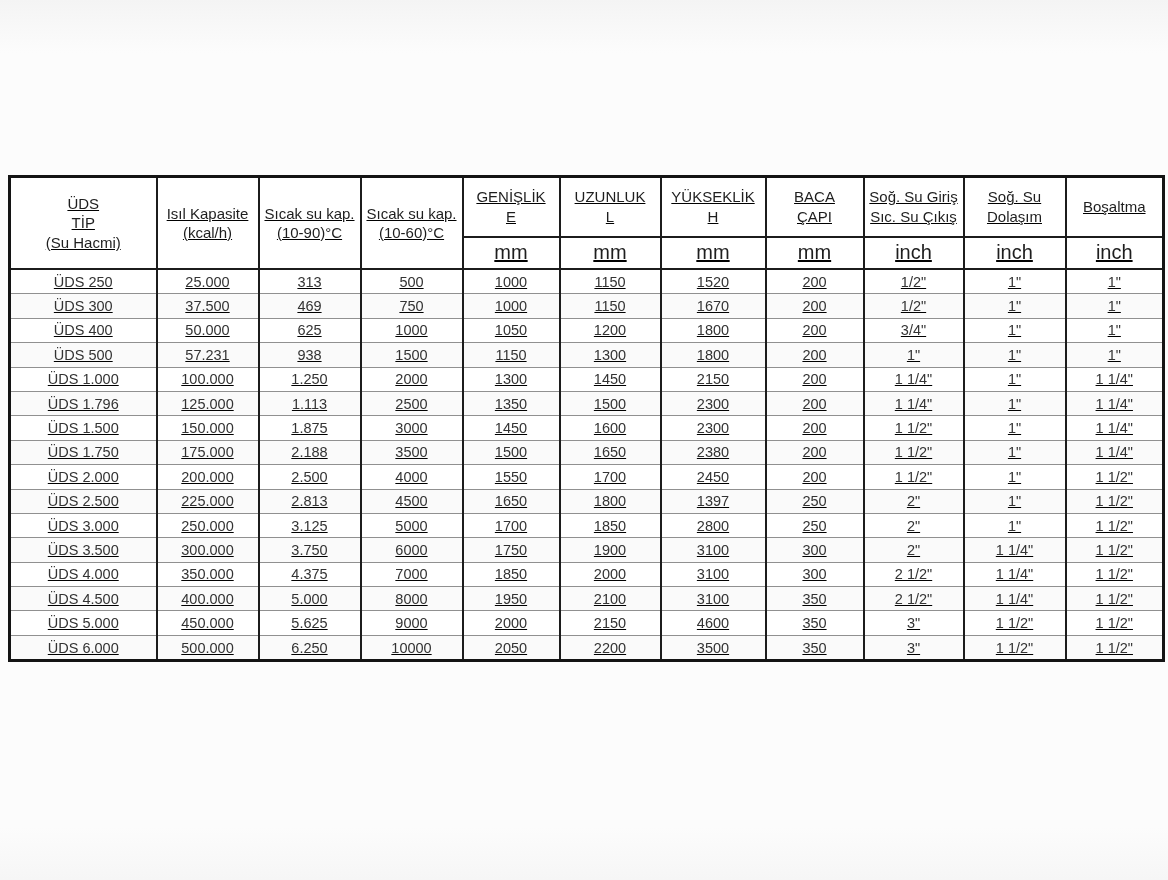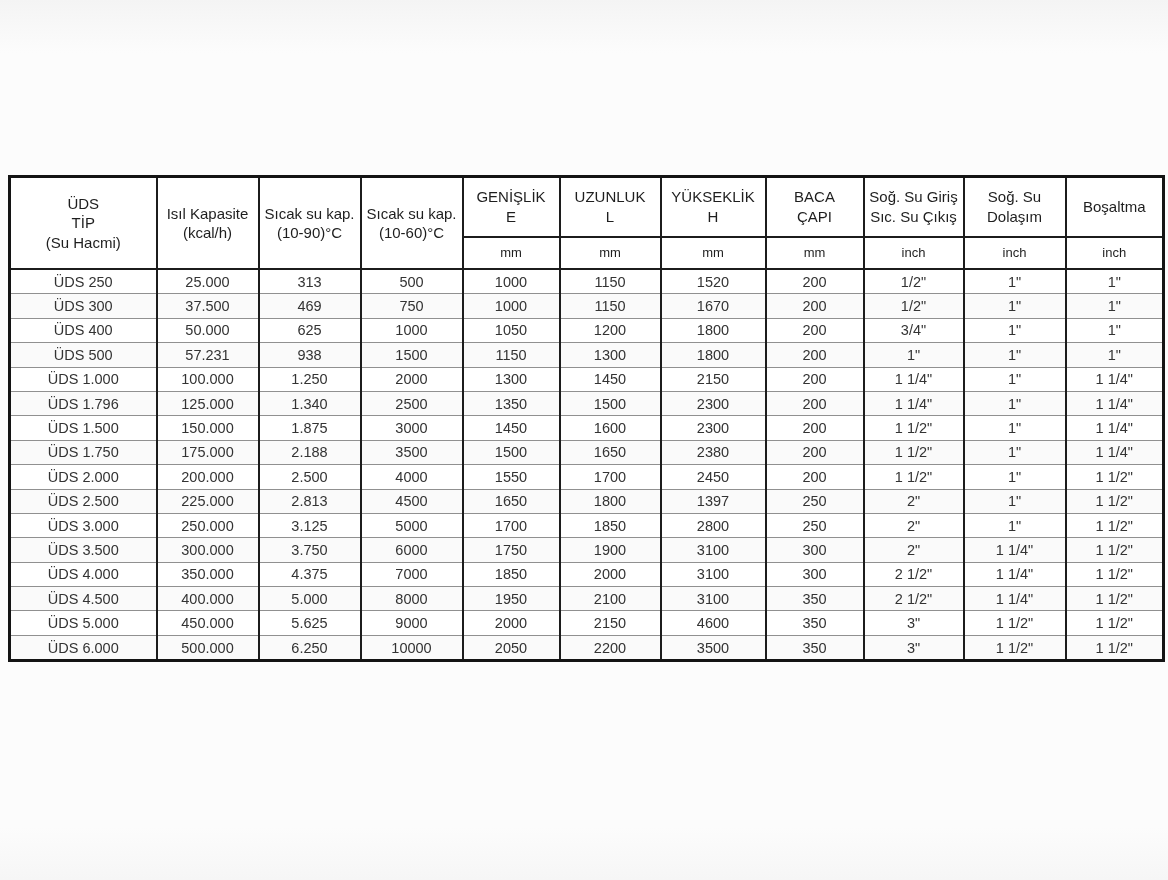--- a/index.html
+++ b/index.html
@@ -15,20 +15,21 @@
     position: relative;
     width: 1168px;
     height: 880px;
     background: linear-gradient(180deg, #f4f4f4 0%, #fcfcfc 6%, #fcfcfc 94%, #f6f6f6 100%);
   }
   .spec-table-wrap {
     position: absolute;
     left: 8px;
     top: 175px;
     width: 1154px;
+    text-decoration: underline;
   }
   table.spec-table {
     border-collapse: collapse;
     table-layout: fixed;
     width: 1154px;
     background: #ffffff;
     border: 3px solid #141414;
   }
   .spec-table th, .spec-table td {
     padding: 0;
@@ -47,21 +48,21 @@
   .spec-table thead th.th-label {
     height: 56px;
     font-size: 15px;
     line-height: 1.3;
   }
   .spec-table thead th.th-label-span {
     height: 90px;
   }
   .spec-table thead th.th-unit {
     height: 29px;
-    font-size: 13px;
+    font-size: 20px;
   }
   .spec-table tbody td {
     height: 23.4px;
     font-size: 14.5px;
     color: #333333;
     border-left: 2px solid #1c1c1c;
     border-right: 2px solid #1c1c1c;
     border-top: 1px solid #909090;
     border-bottom: 1px solid #909090;
   }
@@ -207,21 +208,21 @@
             <td>1450</td>
             <td>2150</td>
             <td>200</td>
             <td>1 1/4"</td>
             <td>1"</td>
             <td>1 1/4"</td>
           </tr>
           <tr>
             <td>ÜDS 1.796</td>
             <td>125.000</td>
-            <td>1.340</td>
+            <td>1.113</td>
             <td>2500</td>
             <td>1350</td>
             <td>1500</td>
             <td>2300</td>
             <td>200</td>
             <td>1 1/4"</td>
             <td>1"</td>
             <td>1 1/4"</td>
           </tr>
           <tr>

